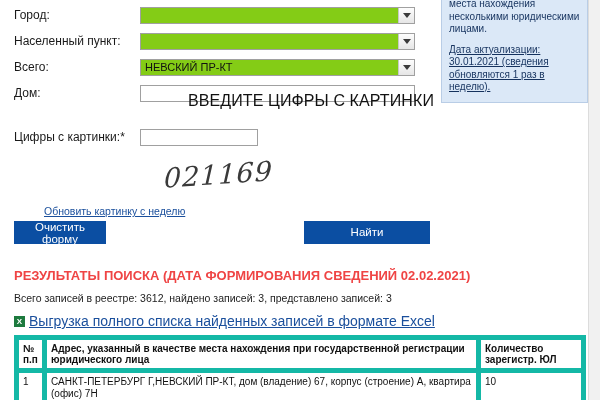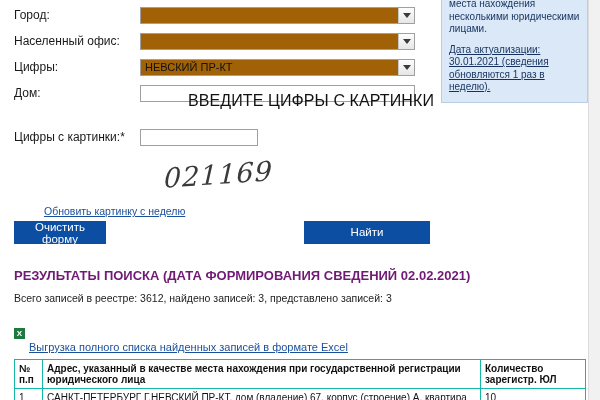--- a/index.html
+++ b/index.html
@@ -51,21 +51,21 @@
     font-size: 11px;
     padding: 0 3px;
     color: #111;
     line-height: 15px;
   }
   .sel {
     position: relative;
     width: 275px;
     height: 17px;
     border: 1px solid #a0a0a0;
-    background: #a16207;
+    background: #84cc16;
     display: flex;
     align-items: center;
   }
   .sel .sel-text {
     flex: 1 1 auto;
     padding-left: 4px;
     font-size: 11px;
     color: #111;
     white-space: nowrap;
     overflow: hidden;
@@ -186,21 +186,21 @@
   
   .results {
     position: absolute;
     left: 14px;
     top: 268px;
     width: 572px;
   }
   .results-title {
     font-size: 13px;
     font-weight: bold;
-    color: #701a75;
+    color: #ef4444;
   }
   .results-sub {
     margin-top: 9px;
     font-size: 10.5px;
     color: #222;
   }
   .excel-row {
     margin-top: 9px;
     display: flex;
     align-items: center;
@@ -211,35 +211,34 @@
     background: #1d7a3e;
     color: #fff;
     font-size: 8px;
     font-weight: bold;
     line-height: 11px;
     text-align: center;
     display: inline-block;
     flex: 0 0 11px;
   }
   .excel-link {
-    font-size: 11px;
+    font-size: 14px;
     color: #1a4f9c;
     text-decoration: underline;
     cursor: pointer;
-    margin-top: 28px;
   }
 
   table.res {
     margin-top: 6px;
     border-collapse: collapse;
     width: 572px;
     table-layout: fixed;
   }
   table.res th, table.res td {
-    border: 1px solid #14b8a6;
+    border: 5px solid #14b8a6;
     font-size: 10px;
     padding: 3px 4px;
     vertical-align: top;
     color: #111;
   }
   table.res th {
     font-weight: bold;
     text-align: left;
     background: #ffffff;
   }
@@ -270,35 +269,35 @@
           <span class="arrow">
             <svg width="8" height="5" viewBox="0 0 8 5">
                 <path d="M0 0 L8 0 L4 5 Z" fill="#3a3a3a"></path>
               </svg>
           </span>
         </div>
       </div>
     </div>
 
     <div class="frow">
-      <div class="flabel">Населенный офис:</div>
+      <div class="flabel">Населенный пункт:</div>
       <div class="fctl">
         <div class="sel">
           <span class="sel-text"></span>
           <span class="arrow">
             <svg width="8" height="5" viewBox="0 0 8 5">
                 <path d="M0 0 L8 0 L4 5 Z" fill="#3a3a3a"></path>
               </svg>
           </span>
         </div>
       </div>
     </div>
 
     <div class="frow">
-      <div class="flabel">Цифры:</div>
+      <div class="flabel">Всего:</div>
       <div class="fctl">
         <div class="sel">
           <span class="sel-text">НЕВСКИЙ ПР-КТ</span>
           <span class="arrow">
             <svg width="8" height="5" viewBox="0 0 8 5">
                 <path d="M0 0 L8 0 L4 5 Z" fill="#3a3a3a"></path>
               </svg>
           </span>
         </div>
       </div>

